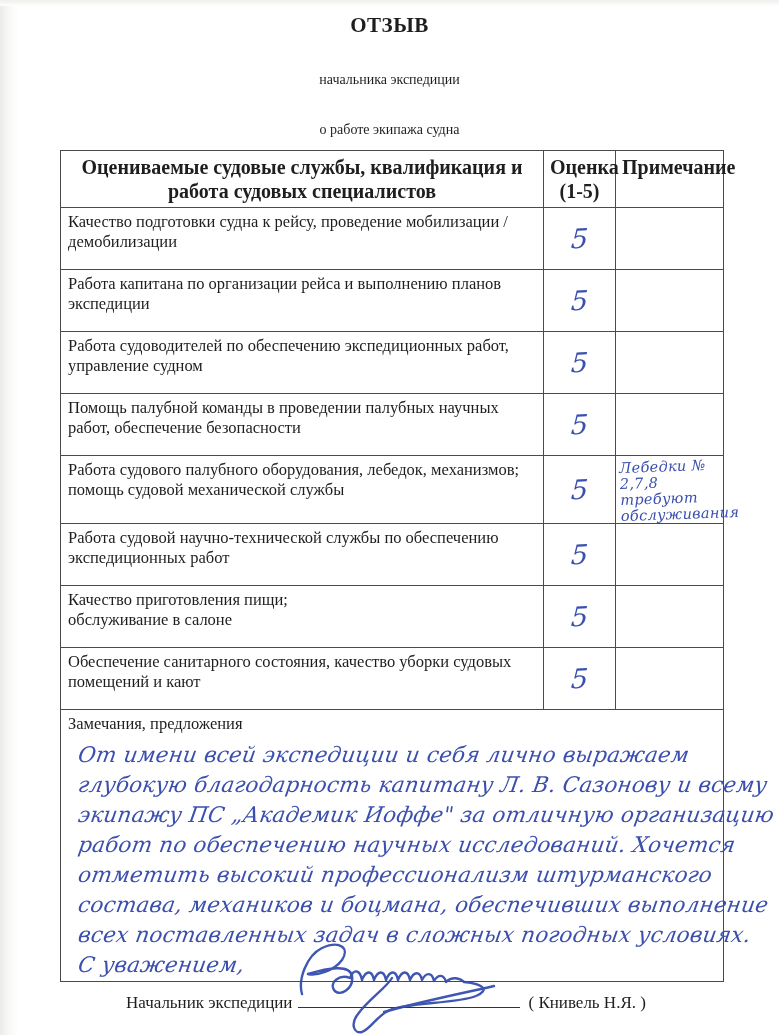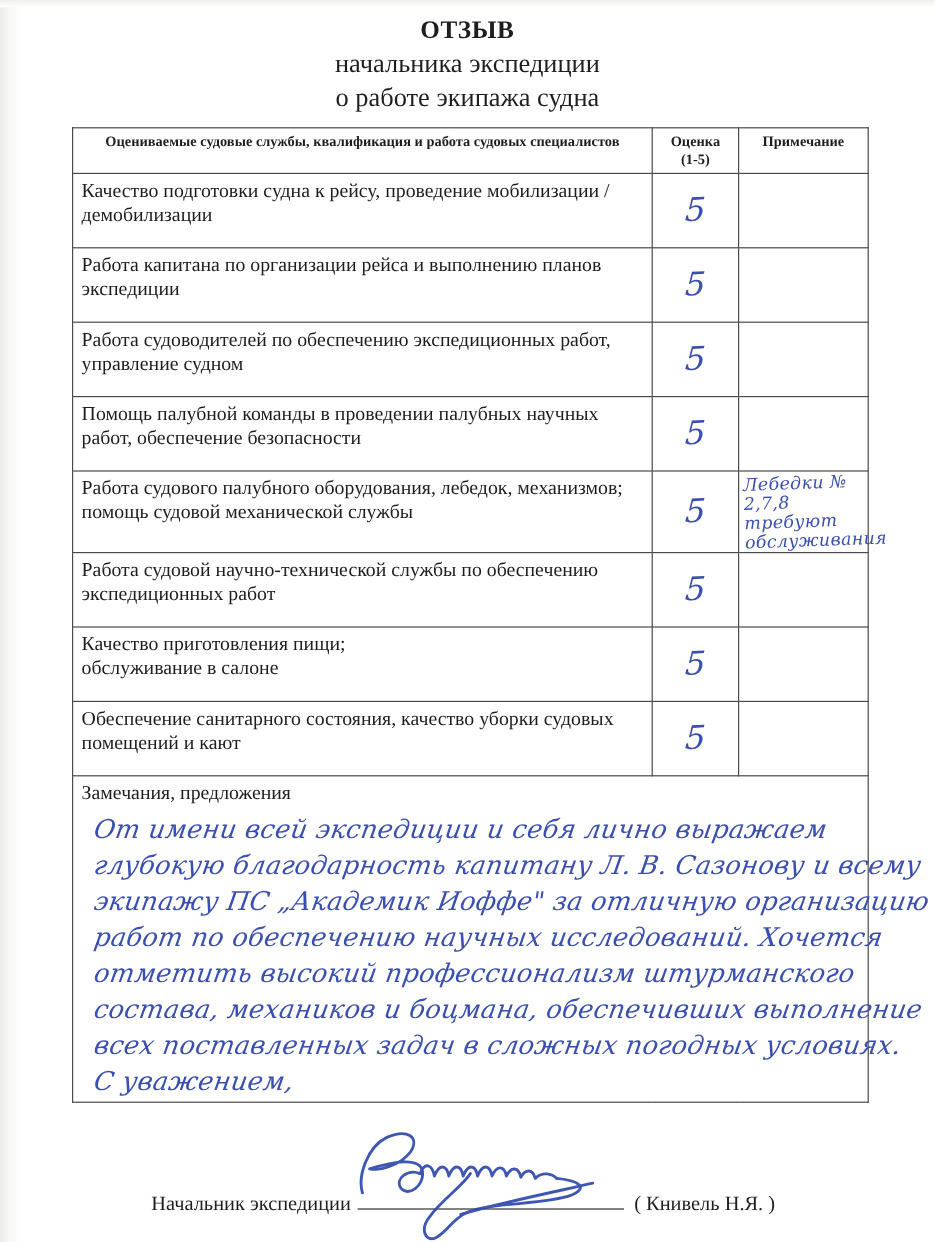--- a/index.html
+++ b/index.html
@@ -6,29 +6,29 @@
   * { box-sizing: border-box; margin: 0; padding: 0; }
   body { width: 779px; height: 1035px; background: #ffffff; font-family: "Liberation Serif", serif; color: var(--print); }
   .page { position: relative; width: 779px; height: 1035px; overflow: hidden;
           background: linear-gradient(90deg, #ebebe9 0px, #f7f7f5 8px, #ffffff 18px); }
   .page::before { content:""; position:absolute; top:0; left:0; right:0; height:6px;
           background: linear-gradient(180deg, #efefec, #ffffff); }
 
   
   .doc-header { padding-top: 12px; text-align: center; line-height: 1.28; }
   .doc-title { font-size: 21px; font-weight: bold; letter-spacing: .5px; text-align: center; }
-  .doc-sub { font-size: 22px; }
+  .doc-sub { font-size: 14px; margin-top: 32px; }
 
   
   table.eval { border-collapse: collapse; margin: 11px auto 0 60px; width: 663px; table-layout: fixed; }
   table.eval td, table.eval th { border: 1.4px solid var(--line); }
   th.col-service { width: 483px; }
   th.col-score { width: 72px; margin-top: 25px; }
   th.col-note { width: 108px; }
-  thead th { font-size: 12px; font-weight: bold; text-align: center; padding: 4px 6px; line-height: 1.2; height: 38px; vertical-align: top; }
+  thead th { font-size: 20px; font-weight: bold; text-align: center; padding: 4px 6px; line-height: 1.2; height: 38px; vertical-align: top; }
   tr.data-row { height: 62px; }
   td.service { font-size: 16.5px; padding: 4px 8px 4px 7px; vertical-align: top; line-height: 1.22; white-space: pre-line; }
   td.score { text-align: center; vertical-align: middle; }
   .hand { font-family: "DejaVu Serif", serif; font-style: italic; color: var(--ink); }
   .score-hand { font-size: 27px; display: inline-block; transform: skewX(-6deg) rotate(-3deg); }
   td.note { vertical-align: top; padding: 2px 2px 0 4px; }
   .note-hand { font-size: 14.5px; line-height: 16px; display: inline-block; transform: rotate(-2deg); letter-spacing: .3px; }
 
   
   td.remarks-cell { height: 272px; vertical-align: top; padding: 4px 6px 0 7px; }

